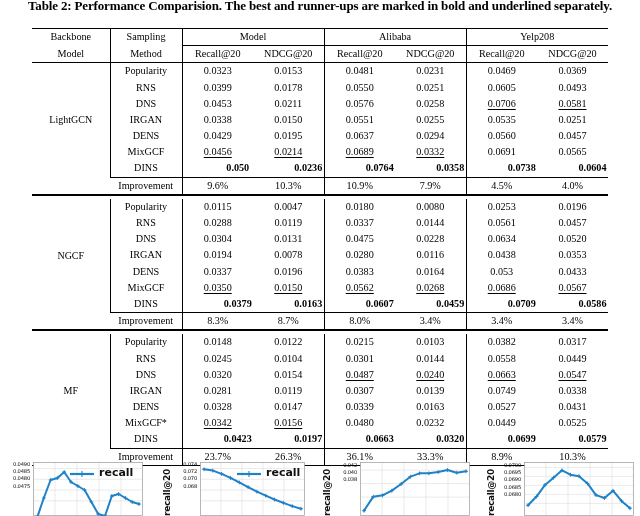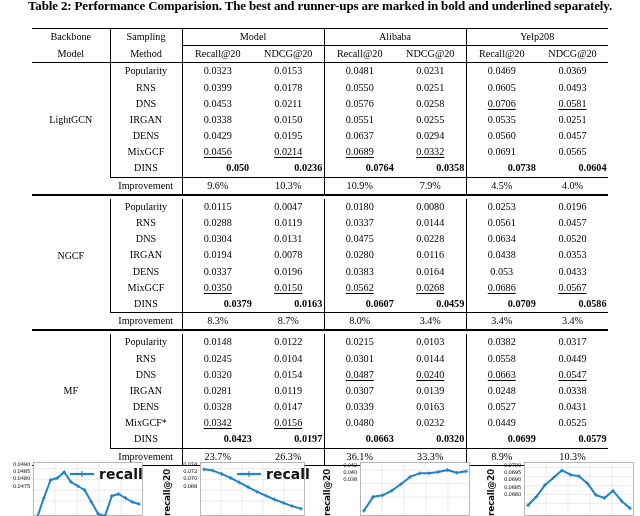--- a/index.html
+++ b/index.html
@@ -108,21 +108,21 @@
     font-size: 5.2px;
     color: #111;
     text-align: right;
     line-height: 7.2px;
     letter-spacing: -0.2px;
   }
   .chart-cell svg { position: absolute; }
   .chart-cell .legend-txt {
     position: absolute;
     font-family: "DejaVu Sans", "Liberation Sans", sans-serif;
-    font-size: 14px;
+    font-size: 11px;
     font-weight: bold;
     color: #111;
   }
 </style>
 </head>
 <body>
 
 <div id="caption">Table 2: Performance Comparision. The best and runner-ups are marked in bold and underlined separately.</div>
 
 <div id="table-wrap">
@@ -336,21 +336,21 @@
           <td class="cell vr "><span class="val-under">0.0240</span></td>
           <td class="cell  "><span class="val-under">0.0663</span></td>
           <td class="cell  "><span class="val-under">0.0547</span></td>
         </tr>
         <tr>
           <td class="vr ">IRGAN</td>
           <td class="cell  ">0.0281</td>
           <td class="cell vr ">0.0119</td>
           <td class="cell  ">0.0307</td>
           <td class="cell vr ">0.0139</td>
-          <td class="cell  ">0.0248</td>
+          <td class="cell  ">0.0749</td>
           <td class="cell  ">0.0338</td>
         </tr>
         <tr>
           <td class="vr ">DENS</td>
           <td class="cell  ">0.0328</td>
           <td class="cell vr ">0.0147</td>
           <td class="cell  ">0.0339</td>
           <td class="cell vr ">0.0163</td>
           <td class="cell  ">0.0527</td>
           <td class="cell  ">0.0431</td>

